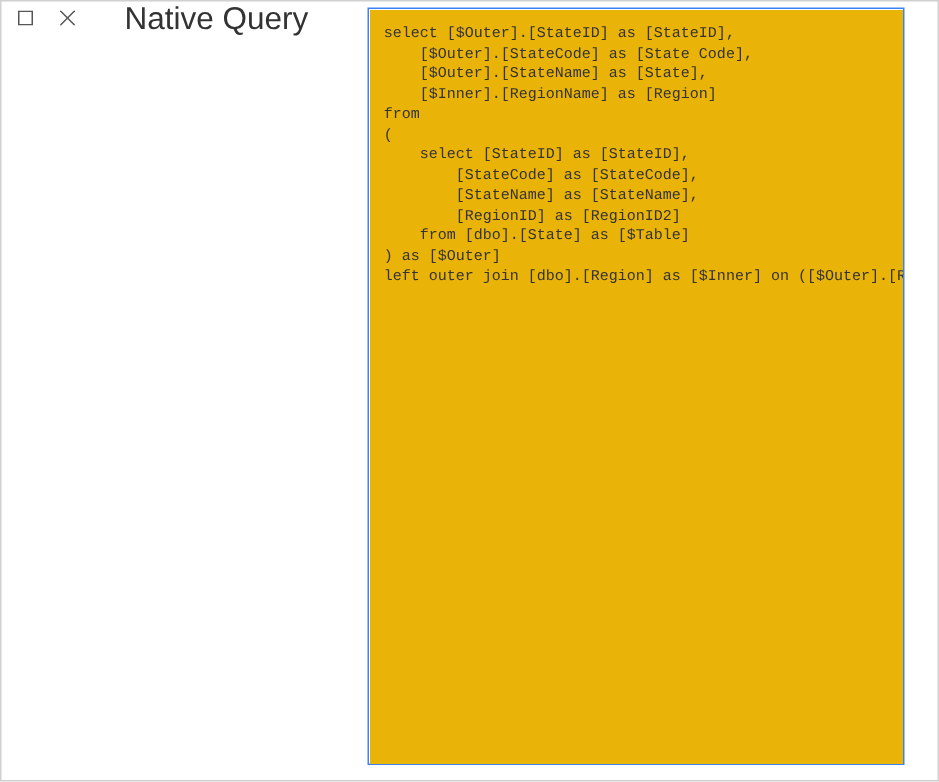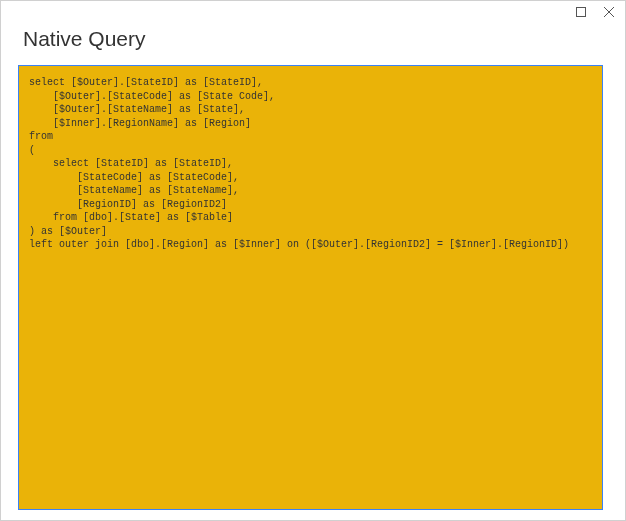--- a/index.html
+++ b/index.html
@@ -13,21 +13,20 @@
       width: 626px;
       height: 521px;
       overflow: hidden;
     }
     .dialog {
       width: 626px;
       height: 521px;
       border: 1px solid #d0d0d0;
       background: #ffffff;
       display: flex;
-      flex-direction: column;
       position: relative;
     }
     .titlebar {
       height: 26px;
       display: flex;
       justify-content: flex-end;
       align-items: flex-start;
       padding: 0 2px;
     }
     .titlebar-btn {

